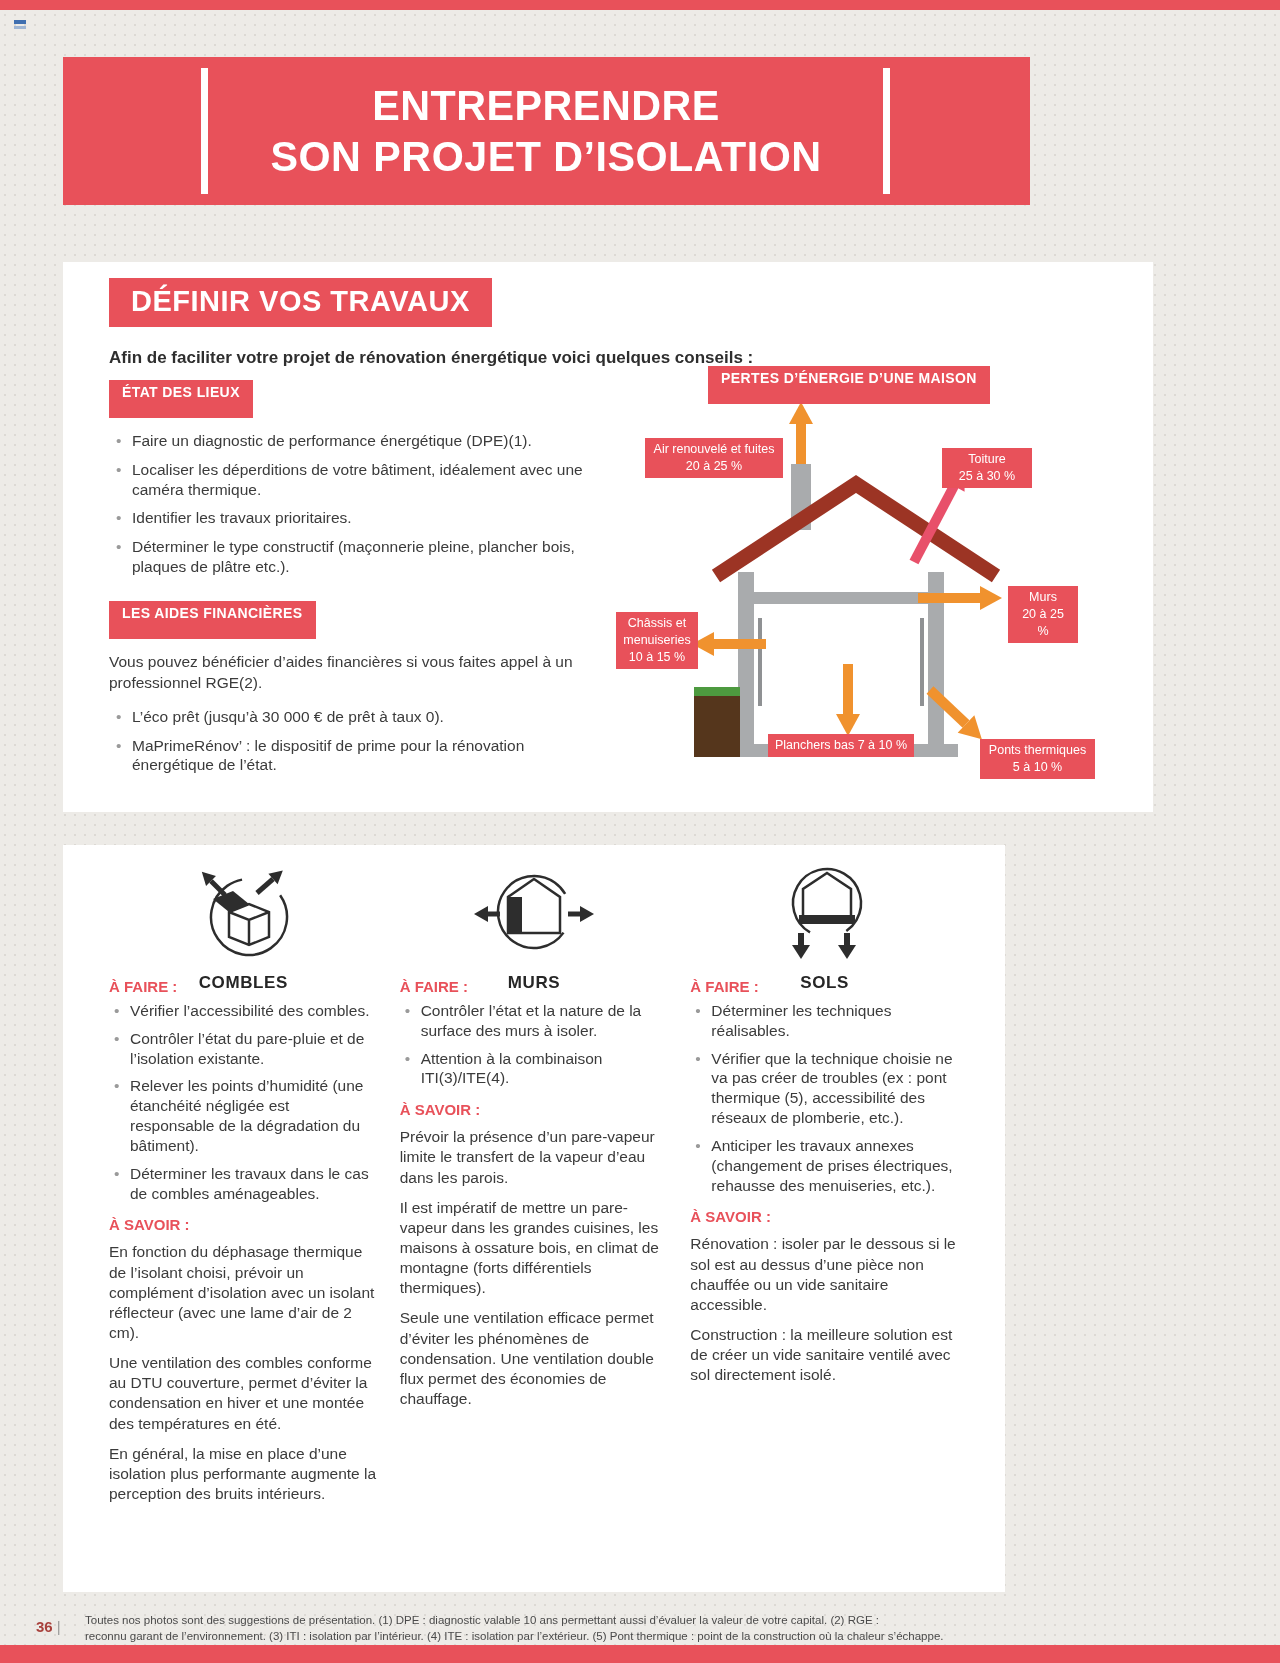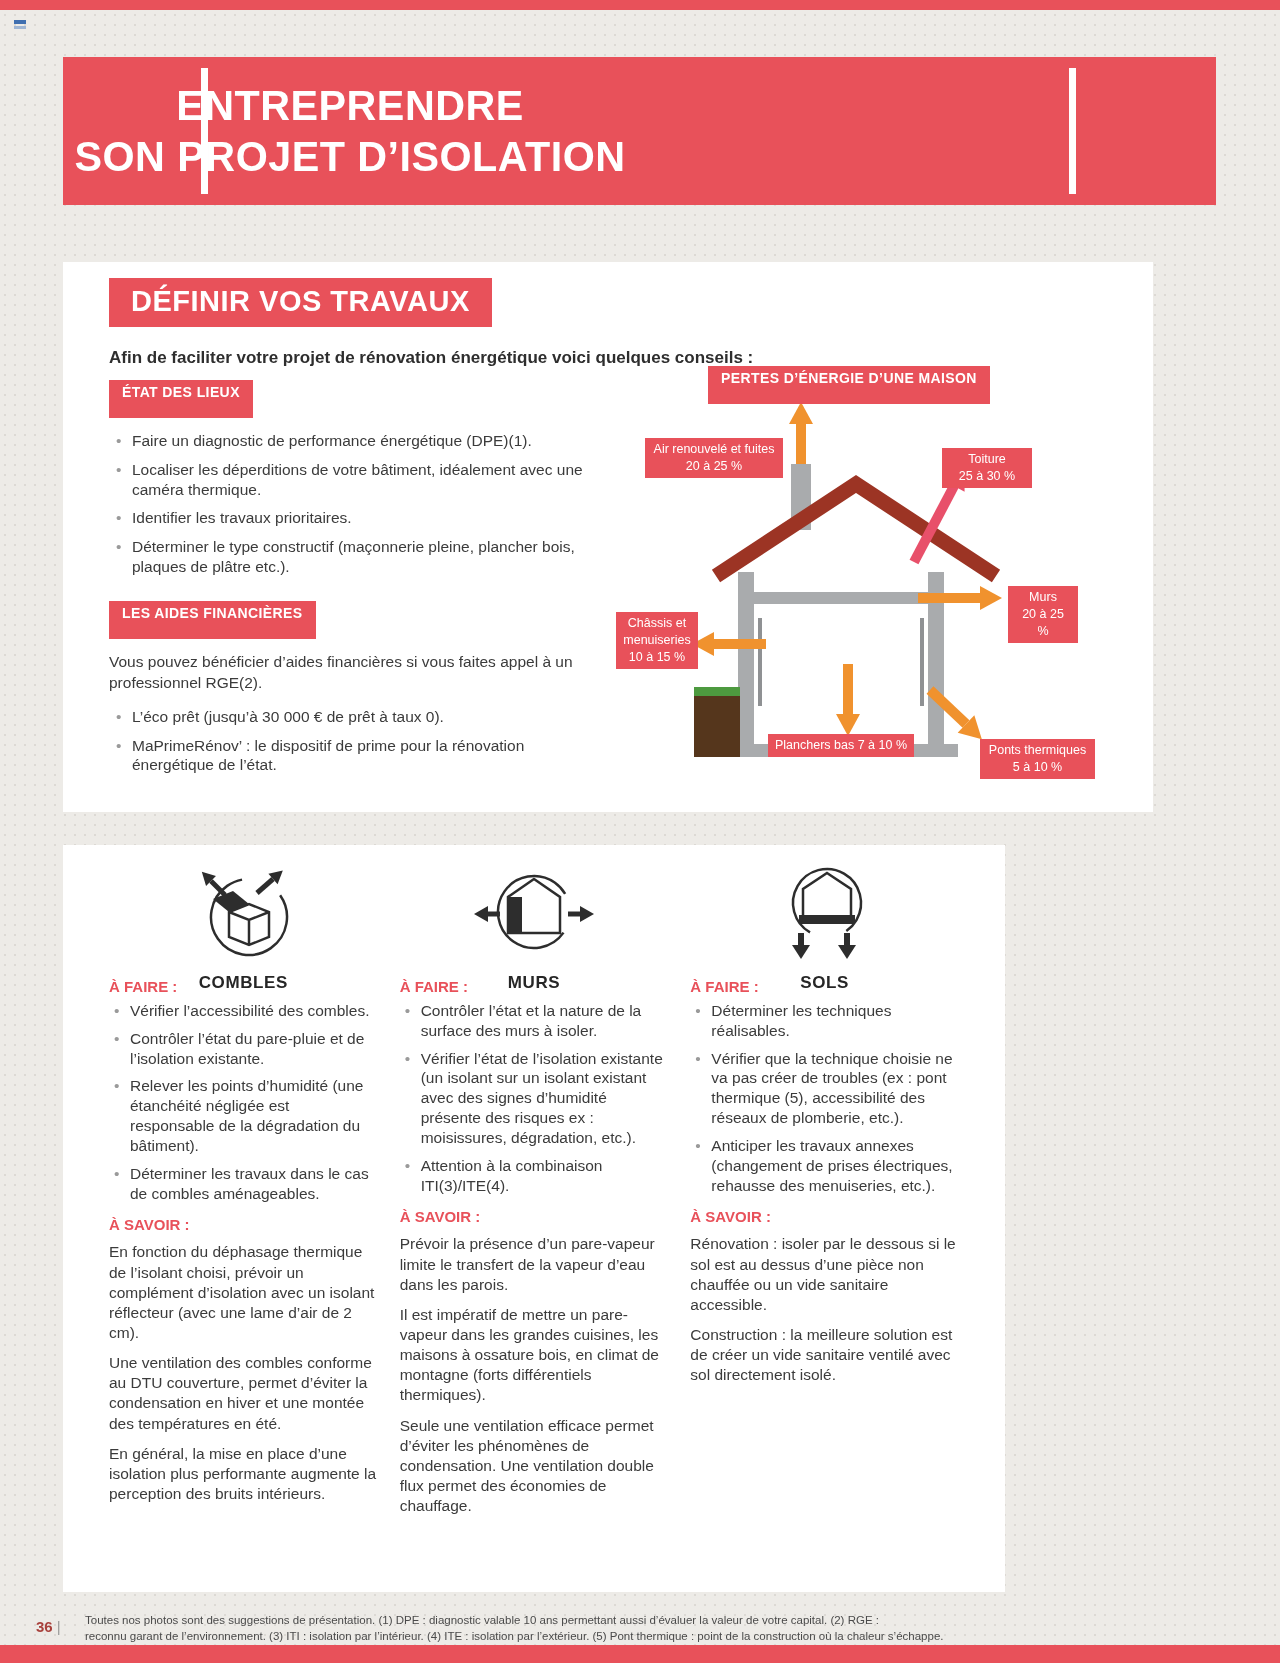--- a/index.html
+++ b/index.html
@@ -21,22 +21,22 @@
   }
   .top-bar{ position:absolute; left:0; top:0; width:1280px; height:10px; background:var(--red); }
   .bottom-bar{ position:absolute; left:0; top:1645px; width:1280px; height:18px; background:var(--red); }
 
   .top-glyph{ position:absolute; left:14px; top:20px; width:14px; height:10px; }
   .top-glyph .g1{ height:4px; background:#3f6fb0; margin-bottom:2px; width:12px;}
   .top-glyph .g2{ height:3px; background:#9fb6d4; width:12px;}
 
   
   .banner{
-    position:absolute; left:63px; top:57px; width:1153px; height:148px;
-    background:var(--red); display:flex; align-items:center; 
+    position:absolute; left:63px; top:57px; width:967px; height:148px;
+    background:var(--red); display:flex; align-items:center; justify-content:center;
   }
   .banner .vbar{ position:absolute; top:11px; width:7px; height:126px; background:#fff; }
   .vbar-left{ left:138px; } .vbar-right{ right:140px; }
   .banner-title{
     color:#fff; font-weight:bold; font-size:43px; line-height:1.18;
     text-align:center; letter-spacing:.5px; transform:scaleX(.96);
   }
 
   .card{ position:absolute; background:#fff; }
   .card1{ left:63px; top:262px; width:1090px; height:550px; }
@@ -244,21 +244,20 @@
             <line x1="94" y1="57" x2="106" y2="57" stroke="#2d2d2d" stroke-width="5"></line>
             <polygon points="0,-8 0,8 14,0" transform="translate(106,57)" fill="#2d2d2d"></polygon>
           </svg>
         </div>
         <div class="title-row">
           <span class="afaire-label">À FAIRE :</span>
           <span class="topic-title">MURS</span>
         </div>
         <ul class="bullets">
           <li>Contrôler l’état et la nature de la surface des murs à isoler.</li>
-          <li>Vérifier l’état de l’isolation existante (un isolant sur un isolant existant avec des signes d’humidité présente des risques ex : moisissures, dégradation, etc.).</li>
           <li>Attention à la combinaison ITI(3)/ITE(4).</li>
         </ul>
         <span class="asavoir-label">À SAVOIR :</span>
         <p class="savoir-p">Prévoir la présence d’un pare-vapeur limite le transfert de la vapeur d’eau dans les parois.</p>
         <p class="savoir-p">Il est impératif de mettre un pare-vapeur dans les grandes cuisines, les maisons à ossature bois, en climat de montagne (forts différentiels thermiques).</p>
         <p class="savoir-p">Seule une ventilation efficace permet d’éviter les phénomènes de condensation. Une ventilation double flux permet des économies de chauffage.</p>
       </div>
 
       <div class="topic">
         <div class="topic-head">

